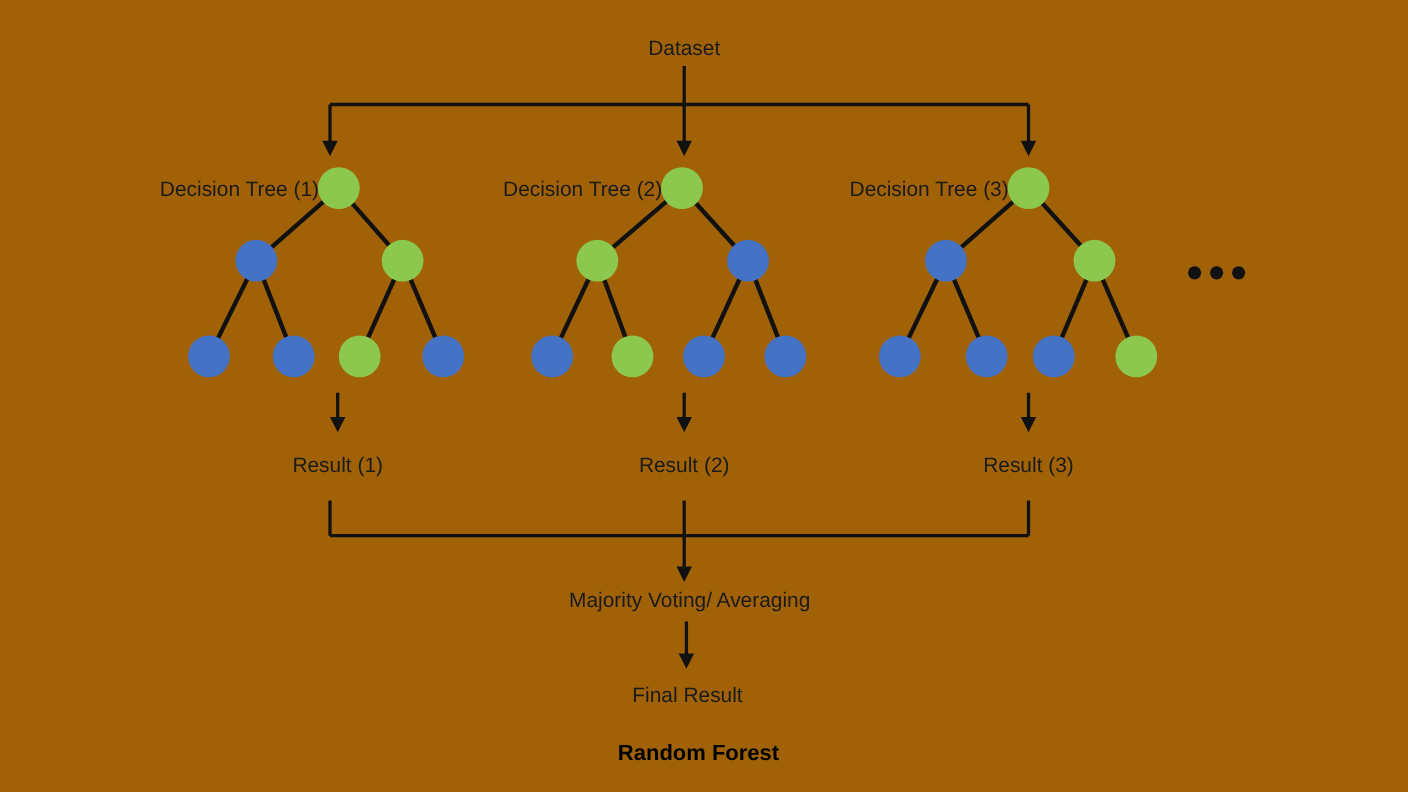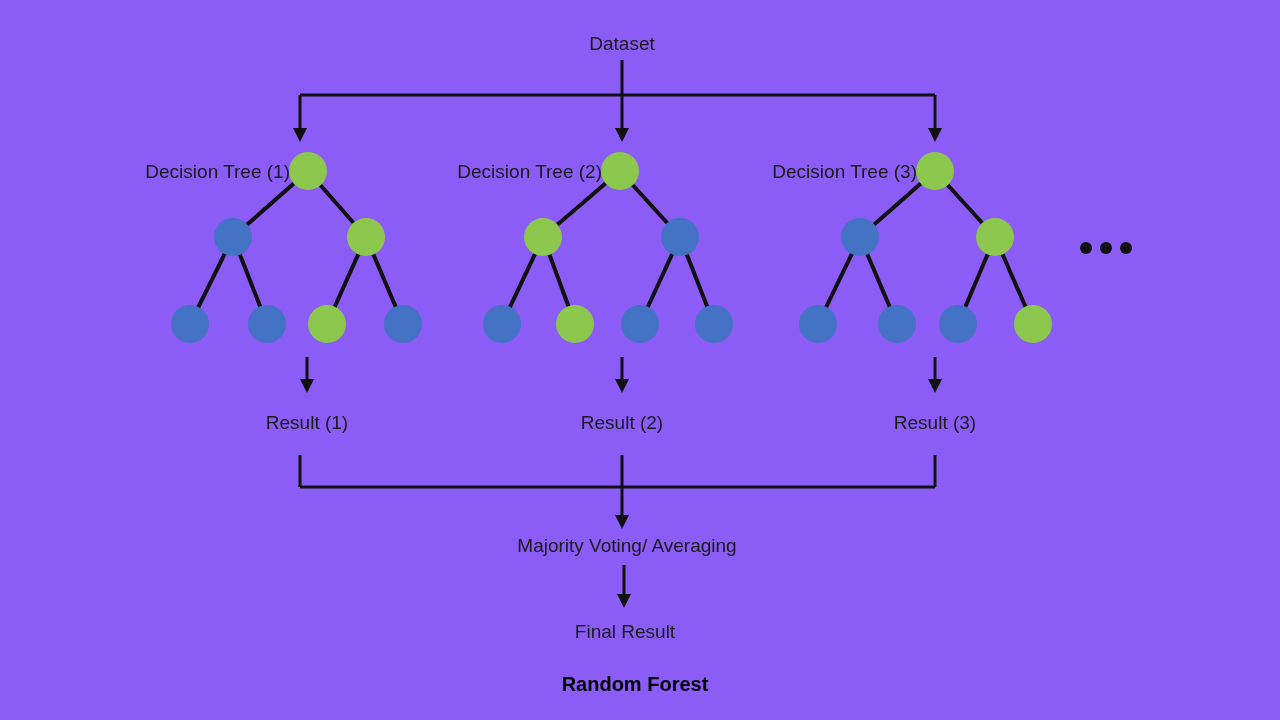--- a/index.html
+++ b/index.html
@@ -10,21 +10,21 @@
   body {
     width: 1280px;
     height: 720px;
     font-family: "Liberation Sans", sans-serif;
     overflow: hidden;
   }
   #canvas-wrap {
     position: relative;
     width: 1280px;
     height: 720px;
-    background: #8b5cf6;
+    background: #a16207;
   }
   svg.diagram {
     position: absolute;
     left: 0;
     top: 0;
     width: 1280px;
     height: 720px;
   }
   .lbl {
     font-family: "Liberation Sans", sans-serif;

